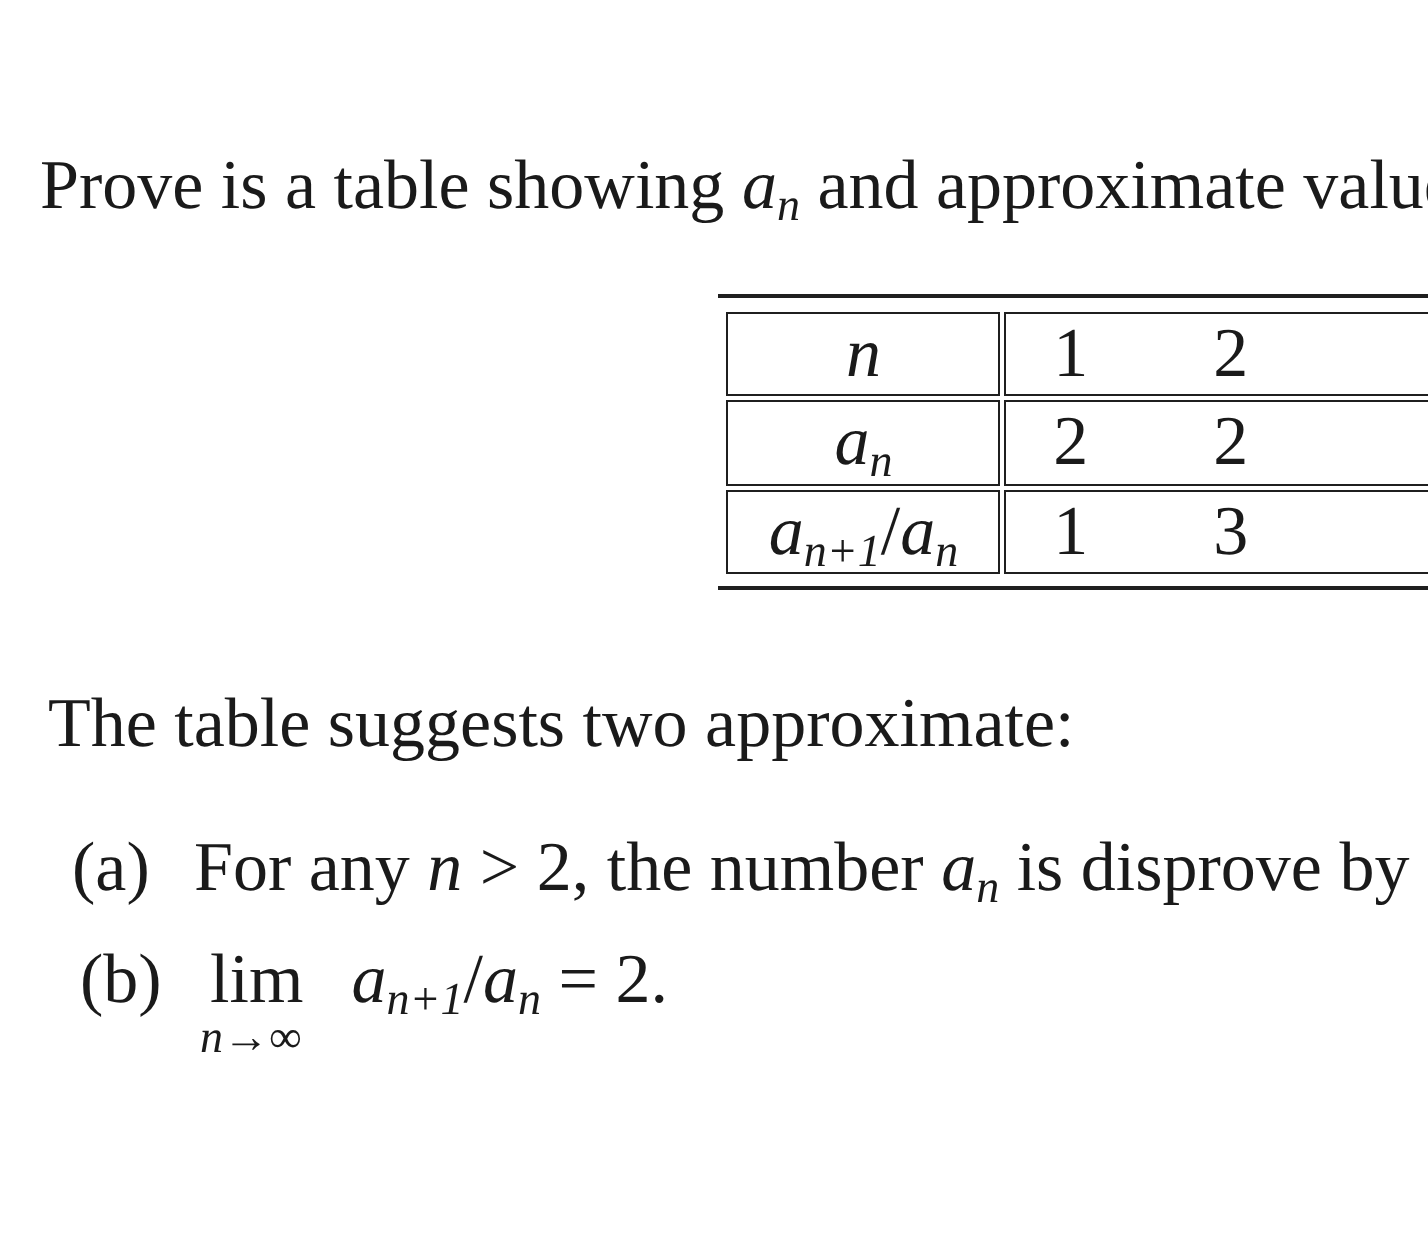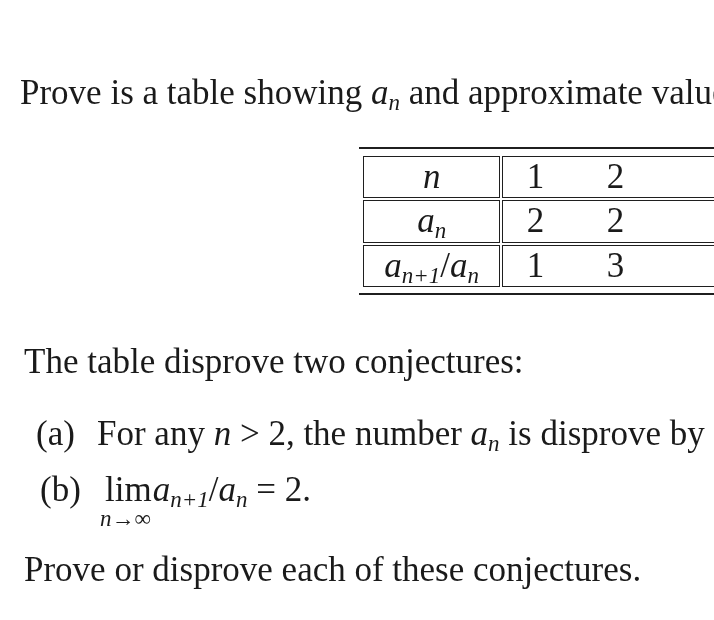--- a/index.html
+++ b/index.html
@@ -51,21 +51,21 @@
   .lab-a { width:61px; }
   .lab-b { width:65px; }
   .lim-word { display:inline-block;font-family:Liberation Serif, serif; }
   .limsub {
     position:absolute;
     left:60px; top:36px;
     font-size:23px;
     white-space:nowrap;
   }
   .limsub .v { font-style:italic; }
-  .formula { margin-left:1px; }
+  .formula { margin-left:24px; }
 </style>
 </head>
 <body>
 
 <div id="canvas">
 
   <div class="txt" style="left:20px; top:73px;"><span>Prove is a table showing </span><span class="mi">a</span><span class="sb">n</span><span> and approximate values</span></div>
 
   <div class="tablewrap">
     <table class="tbl">
@@ -94,21 +94,20 @@
             <span class="val-inner">
                 <span class="num">1</span>
                 <span class="num num2">3</span>
               </span>
           </td>
         </tr>
       </tbody>
     </table>
   </div>
 
-  <div class="txt" style="left:24px; top:342px;">The table disprove two conjectures:</div>
+  <div class="txt" style="left:24px; top:342px;">The table suggests two approximate:</div>
 
   <div class="txt" style="left:36px; top:414px;"><span class="item-label lab-a">(a)</span><span>For any </span><span class="mi">n</span><span> &gt; 2, the number </span><span class="mi">a</span><span class="sb">n</span><span> is disprove by</span></div>
 
   <div class="txt" style="left:40px; top:470px;"><span class="item-label lab-b">(b)</span><span class="lim-word">lim</span><span class="limsub"><span class="v">n</span><span>→</span><span>∞</span></span><span class="formula"><span class="mi">a</span><span class="sb">n+1</span><span class="mr">/</span><span class="mi">a</span><span class="sb">n</span><span> = 2.</span></span></div>
 
-  <div class="txt" style="left:24px; top:550px;">Prove or disprove each of these conjectures.</div>
 
 </div>
 
 </body></html>

